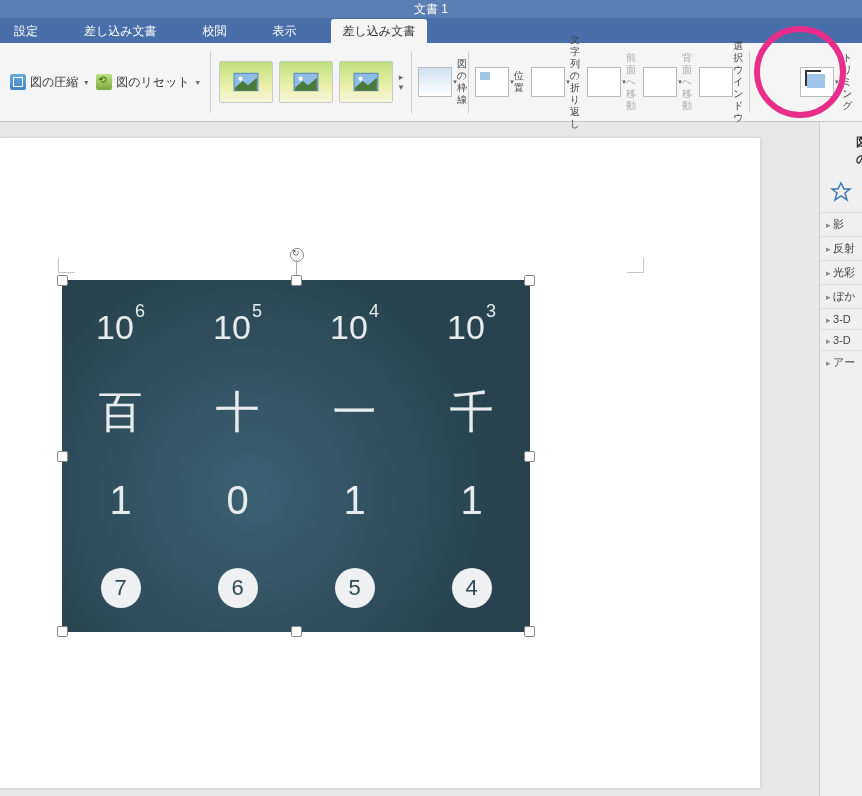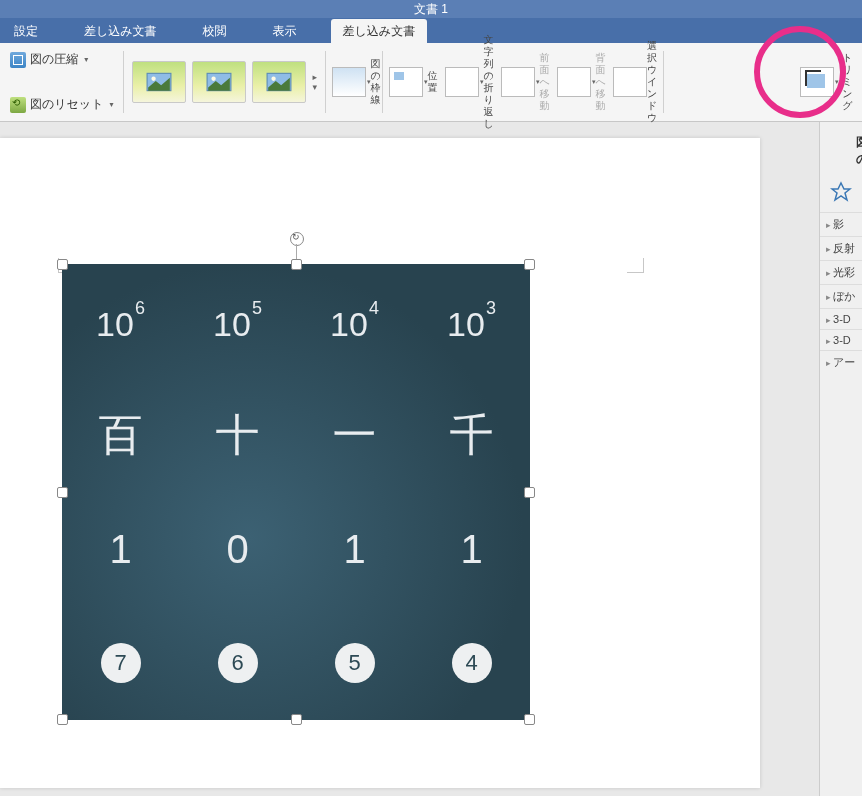--- a/index.html
+++ b/index.html
@@ -1,41 +1,41 @@
 <!DOCTYPE html>
 <html><head>
 <meta charset="utf-8">
 <style>
   html,body{margin:0;padding:0;width:862px;height:796px;background:#e8e8e8;font-family:"Hiragino Kaku Gothic ProN","Helvetica Neue",sans-serif;font-size:12px;color:#333;overflow:hidden;}
   .titlebar{height:18px;background:#5b7fb5;color:#fff;text-align:center;line-height:18px;font-size:12px;}
   .tabstrip{height:25px;background:#486fa9;display:flex;align-items:flex-end;padding-left:2px;gap:22px;}
   .tab{padding:4px 12px 3px;color:#fff;font-size:12px;cursor:pointer;}
   .tab.active{background:#f5f5f5;color:#333;border-radius:3px 3px 0 0;}
   .ribbon{height:70px;background:#f5f5f5;border-bottom:1px solid #c7c7c7;display:flex;align-items:stretch;padding:4px 0;}
-  .ribgroup{display:flex;flex-direction:column;justify-content:space-between;padding:2px 6px;}
+  .ribgroup{display:flex;justify-content:space-between;padding:2px 6px;}
   .sep{width:1px;background:#d0d0d0;margin:4px 0;}
   .smallbtn{display:flex;align-items:center;gap:4px;padding:2px 4px;cursor:pointer;}
   .smallbtn .ico{width:16px;height:16px;display:inline-block;}
   .smallbtn .dd{font-size:8px;color:#666;margin-left:2px;}
   .bigbtn{display:flex;flex-direction:row;align-items:center;justify-content:space-between;padding:2px 6px;cursor:pointer;font-size:10px;color:#444;width:44px;text-align:center;line-height:1.2;}
   .bigbtn.disabled{color:#aaa;cursor:default;}
   .bigbtn .icowrap{height:36px;display:flex;align-items:center;justify-content:center;}
   .gallery{display:flex;align-items:center;gap:6px;padding:8px 8px;}
   .thumb{width:52px;height:40px;background:linear-gradient(#bfe07f,#eaf0a8 60%,#f5f5dc);border:1px solid #c9c9c9;display:flex;align-items:center;justify-content:center;border-radius:2px;}
   .thumb svg{width:26px;height:20px;}
   .gallery .more{display:flex;flex-direction:column;gap:2px;color:#666;font-size:9px;}
   .highlight-circle{position:absolute;top:26px;right:16px;width:80px;height:80px;border:6px solid #e82e8a;border-radius:50%;pointer-events:none;z-index:10;}
   .workarea{position:relative;display:flex;height:683px;}
   .docpage{background:#fff;margin:16px 0 0 0;width:760px;height:650px;box-shadow:0 0 4px rgba(0,0,0,0.15);position:relative;}
   .sidepanel{width:42px;background:#f0f0f0;border-left:1px solid #ccc;padding-top:8px;}
   .sidepanel .panehead{font-size:12px;color:#333;padding:4px 6px;font-weight:bold;margin-left:30px;}
   .sidepanel .paneitem{font-size:11px;color:#444;padding:4px 2px 4px 6px;border-top:1px solid #ddd;cursor:pointer;}
   .sidepanel .paneitem::before{content:"▸ ";color:#888;font-size:9px;}
   
-  .picwrap{position:absolute;top:126px;left:62px;width:468px;height:456px;border-radius:6px;}
+  .picwrap{position:absolute;top:142px;left:62px;width:468px;height:352px;border-radius:6px;}
   .pic{width:100%;height:100%;background:radial-gradient(circle at 40% 60%, #3c6173, #28434f 70%);display:grid;grid-template-columns:repeat(4,1fr);grid-template-rows:repeat(4,1fr);color:#e8ecef;font-family:"Helvetica Neue",sans-serif;font-weight:200;}
   .cell{display:flex;align-items:center;justify-content:center;}
   .cell.exp{font-size:34px;}
   .cell.exp sup{font-size:18px;vertical-align:22px;margin-left:1px;}
   .cell.kanji{font-size:44px;}
   .cell.digit{font-size:40px;}
   .cell.circ span{width:40px;height:40px;border-radius:50%;background:#eef0f1;color:#2d4a55;display:flex;align-items:center;justify-content:center;font-size:22px;font-weight:400;}
   
   .handle{position:absolute;width:9px;height:9px;background:#fff;border:1px solid #888;border-radius:2px;}
   .h-tl{top:-5px;left:-5px;} .h-tm{top:-5px;left:calc(50% - 5px);} .h-tr{top:-5px;right:-5px;}

